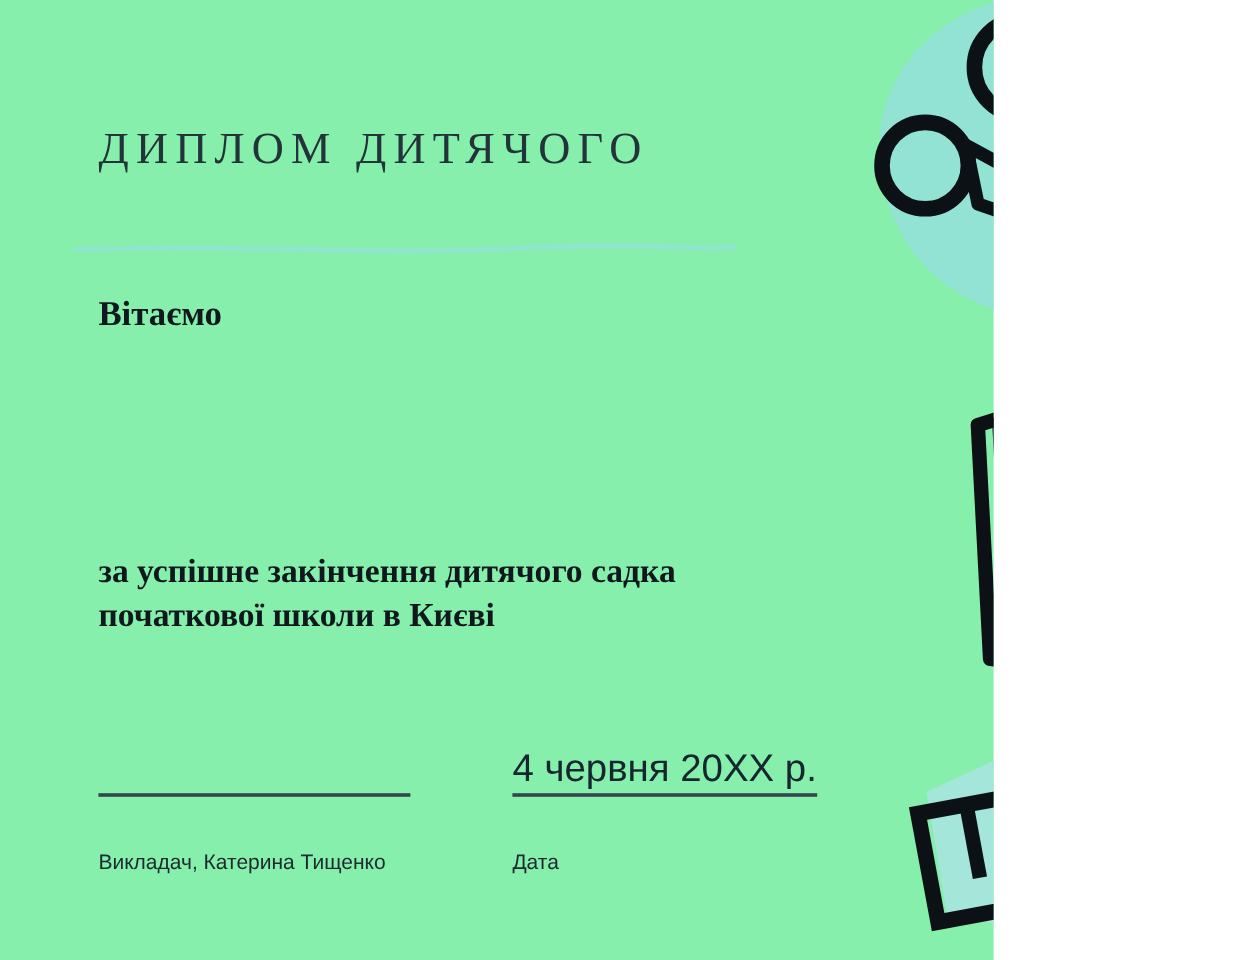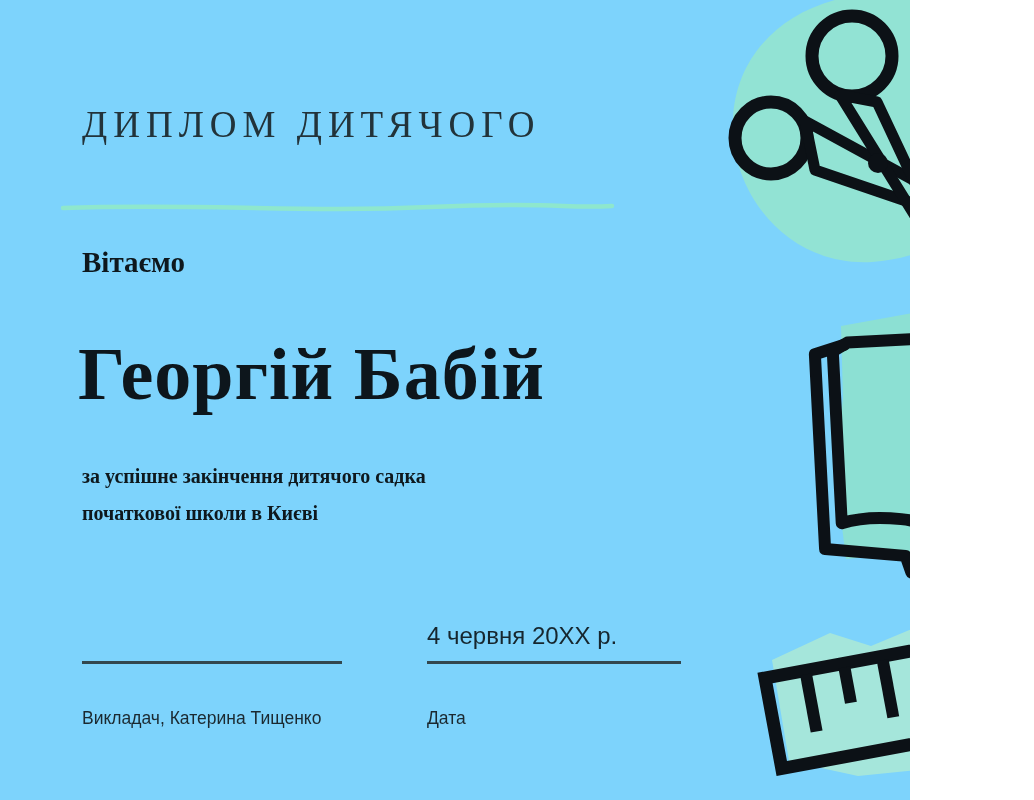--- a/index.html
+++ b/index.html
@@ -1,19 +1,19 @@
 <!DOCTYPE html>
 <html><head>
 <meta charset="utf-8">
 <style>
   html,body{margin:0;padding:0;}
   .page{
     position:relative;
-    width:910px;height:800px;
-    background:#7dd3fc;
+    width:828px;height:800px;
+    background:#86efac;
     overflow:hidden;
     font-family:"Liberation Sans",sans-serif;
     color:#0d1318;
   }
   .art{position:absolute;left:0;top:0;width:1034px;height:800px;display:block;}
   .abs{position:absolute;}
   .title{
     left:82px;top:102px;width:500px;
     font-family:"Liberation Serif","DejaVu Serif",serif;
     font-size:37px;line-height:1.26;letter-spacing:6px;
@@ -27,26 +27,26 @@
   }
   .name{
     left:78px;top:332px;
     font-family:"Liberation Serif","DejaVu Serif",serif;
     font-size:74px;font-weight:700;color:#0d161c;letter-spacing:1px;
     white-space:nowrap;
   }
   .desc{
     left:82px;top:458px;width:520px;
     font-family:"Liberation Serif","DejaVu Serif",serif;
-    font-size:20px;line-height:37px;font-weight:700;color:#0e181d;
+    font-size:28px;line-height:37px;font-weight:700;color:#0e181d;
   }
   .desc span{display:block;}
   .date-value{
     left:427px;top:622px;
-    font-size:24px;color:#16262e;
+    font-size:32px;color:#16262e;
   }
   .sig-line,.date-line{
     height:3px;background:#33474e;top:661px;
   }
   .sig-line{left:82px;width:260px;}
   .date-line{left:427px;width:254px;}
   .sig-label,.date-label{
     top:708px;font-size:17.5px;color:#1b2930;
   }
   .sig-label{left:82px;}
@@ -97,21 +97,20 @@
       <line x1="1040" y1="682" x2="1040" y2="740" stroke-width="12"></line>
     </g>
   </svg>
 
   <div class="abs title">
     <span>ДИПЛОМ ДИТЯЧОГО</span>
   </div>
 
   <div class="abs greeting">Вітаємо</div>
 
-  <div class="abs name">Георгій Бабій</div>
 
   <div class="abs desc">
     <span>за успішне закінчення дитячого садка</span>
     <span>початкової школи в Києві</span>
   </div>
 
   <div class="abs date-value">4 червня 20XX р.</div>
 
   <div class="abs sig-line"></div>
   <div class="abs date-line"></div>

